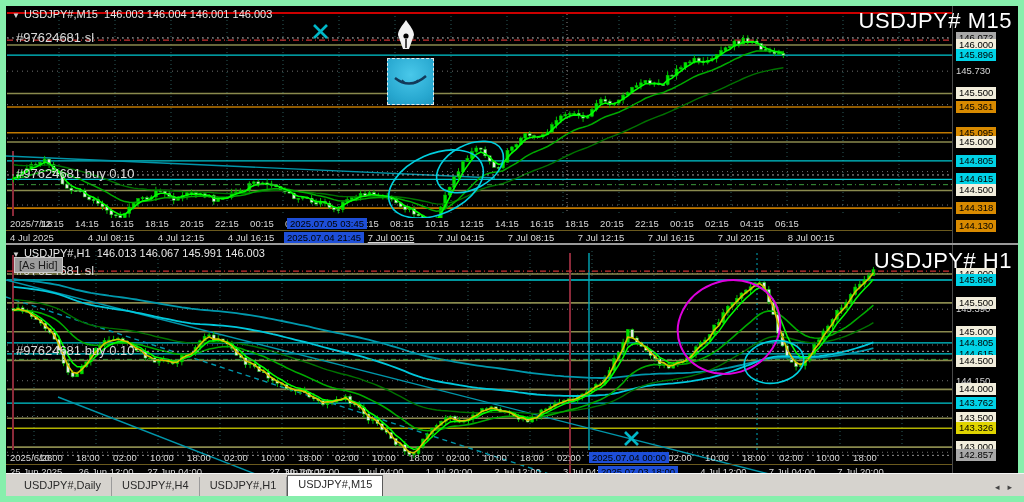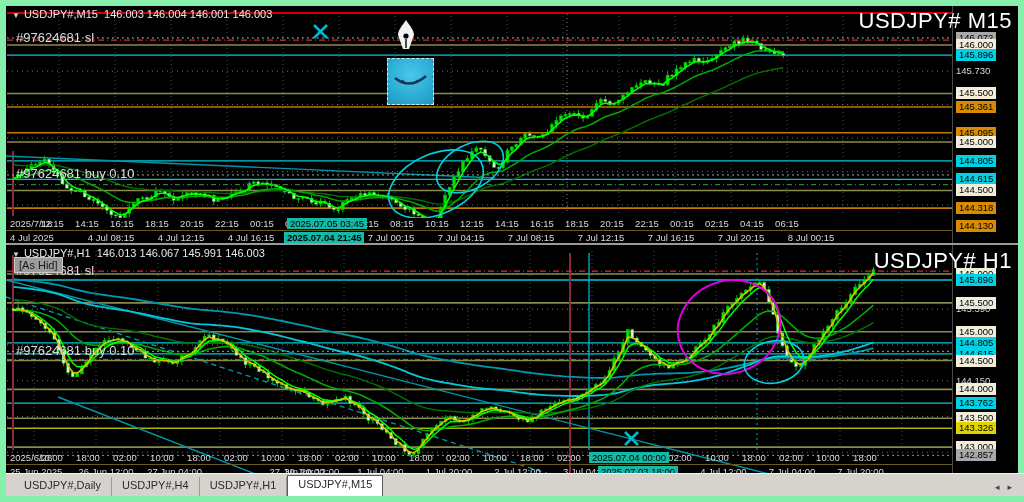--- a/index.html
+++ b/index.html
@@ -20,21 +20,21 @@
   .scale-col { position:absolute; right:0; top:0; width:66px; height:100%;
     background:#000; border-left:1px solid #4a4a4a; z-index:5; }
   .scale-label { position:absolute; left:3px; transform:translateY(-50%);
     font-size:9.5px; line-height:12px; padding:0 3px; color:#000;
     white-space:nowrap; }
   .scale-label.plain { color:#d8d8d8; padding:0; background:transparent !important; }
   .axis-row { position:absolute; left:0; width:952px; height:12px; z-index:4;
     color:#d8d8d8; font-size:9.5px; white-space:nowrap; }
   .axis-row span { position:absolute; top:0; transform:translateX(-50%); }
   .axis-row span.first { transform:none; }
-  .axis-row .hl { background:#14b8a6; color:#000; padding:0 3px; transform:none;
+  .axis-row .hl { background:#1d4ed8; color:#000; padding:0 3px; transform:none;
     z-index:2; }
   .axis-sep { position:absolute; left:0; width:952px; height:1px;
     background:#6b5a1e; z-index:4; }
   .trade-label { position:absolute; z-index:6; color:#d9d9d9; font-size:13px;
     white-space:nowrap; }
   .object-badge { position:absolute; z-index:7; background:#9c9c9c; color:#1a1a1a;
     font-size:11px; padding:1px 4px; border:1px solid #c8c8c8; }
   .img-badge { position:absolute; z-index:7; width:47px; height:47px;
     border:1px dashed #e8e8e8;
     background:radial-gradient(circle at 50% 35%, #49c8ea 0%, #28a8d0 70%, #1e98c0 100%); }
@@ -504,28 +504,28 @@
         <span style="left: 781px;">06:15</span>
         <span class="hl" style="left: 281px;">2025.07.05 03:45</span>
       </div>
     <div class="axis-sep" style="top:224px;"></div>
     <div class="axis-row" id="top-axis2" style="top:226px;">
         <span class="first" style="left: 4px;">4 Jul 2025</span>
         <span style="left: 105px;">4 Jul 08:15</span>
         <span style="left: 175px;">4 Jul 12:15</span>
         <span style="left: 245px;">4 Jul 16:15</span>
         <span style="left: 315px;">4 Jul 20:15</span>
-        <span style="left: 385px;">7 Jul 00:15</span>
+        <span style="left: 385px; text-decoration: underline;">7 Jul 00:15</span>
         <span style="left: 455px;">7 Jul 04:15</span>
         <span style="left: 525px;">7 Jul 08:15</span>
         <span style="left: 595px;">7 Jul 12:15</span>
         <span style="left: 665px;">7 Jul 16:15</span>
         <span style="left: 735px;">7 Jul 20:15</span>
         <span style="left: 805px;">8 Jul 00:15</span>
-        <span class="hl" style="left: 278px; font-weight: bold;">2025.07.04 21:45</span>
+        <span class="hl" style="left: 278px;">2025.07.04 21:45</span>
       </div>
 
     <div class="scale-col" id="top-scale">
         <div class="scale-label" style="top: 32px; background: rgb(168, 168, 168);">146.072</div>
         <div class="scale-label" style="top: 38.984px; background: rgb(242, 238, 220);">146.000</div>
         <div class="scale-label" style="top: 49.072px; background: rgb(0, 210, 230);">145.896</div>
         <div class="scale-label plain" style="top: 65.174px;">145.730</div>
         <div class="scale-label" style="top: 87.484px; background: rgb(242, 238, 220);">145.500</div>
         <div class="scale-label" style="top: 100.967px; background: rgb(216, 138, 0);">145.361</div>
         <div class="scale-label" style="top: 126.769px; background: rgb(216, 138, 0);">145.095</div>

